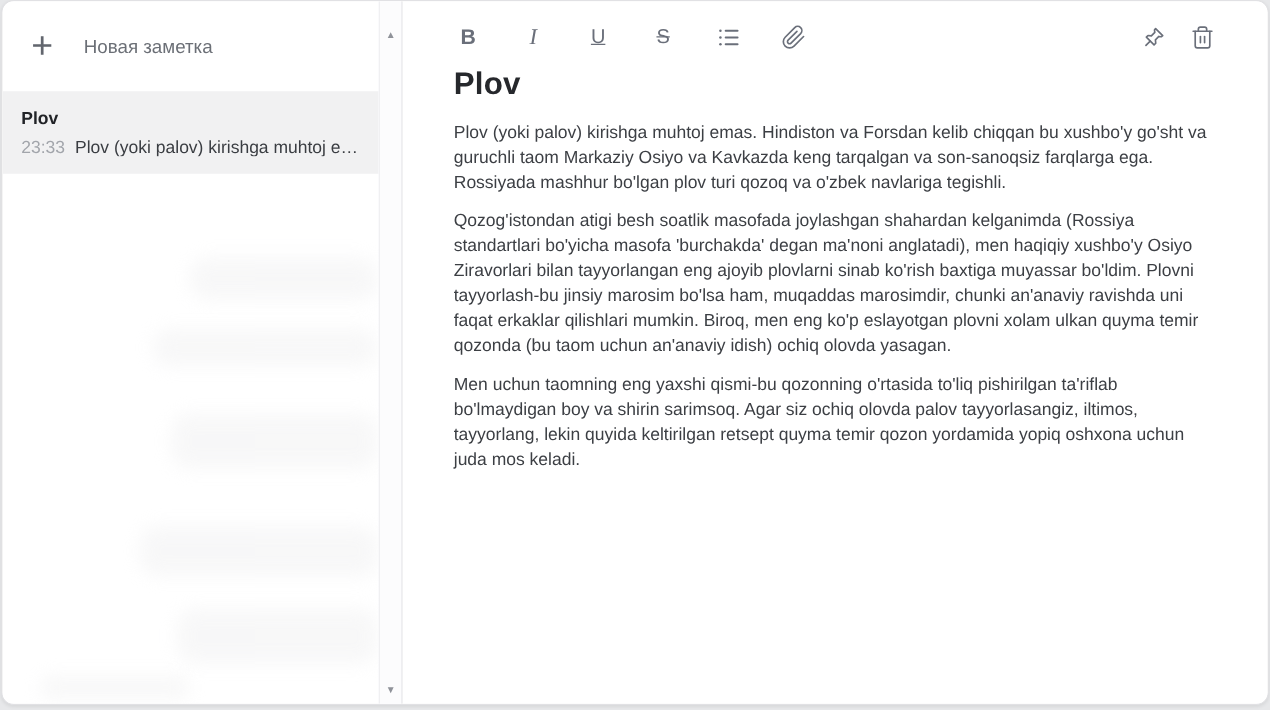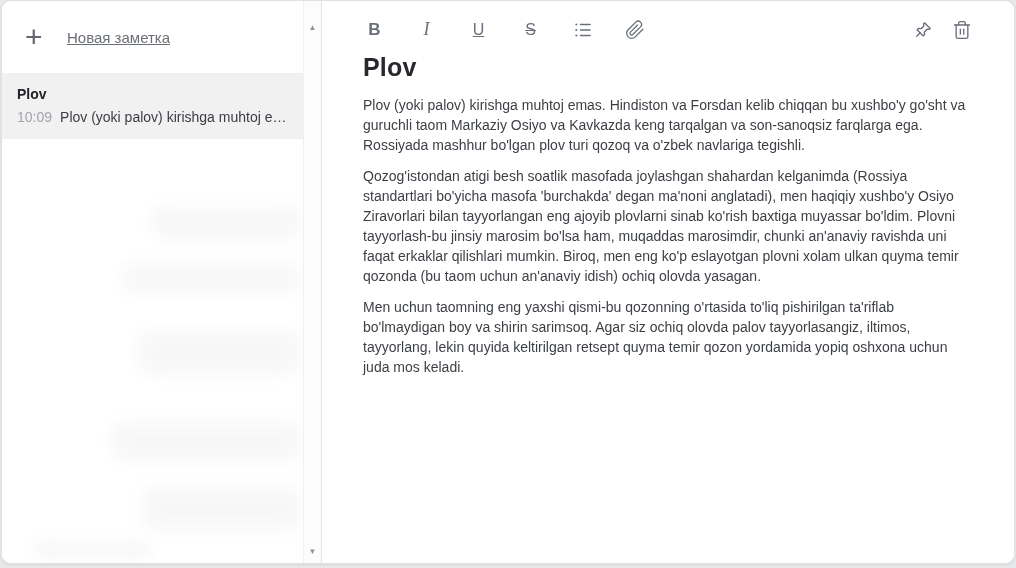--- a/index.html
+++ b/index.html
@@ -8,21 +8,21 @@
     position:absolute; top:0; left:1px; right:1px; bottom:4px;
     background:#ffffff; border:1px solid #e1e1e4; border-radius:10px;
     box-shadow:0 1px 3px rgba(0,0,0,0.07);
     display:flex; overflow:hidden;
   }
   
   .sidebar { position:relative; width:320px; flex:0 0 320px; border-right:1px solid #e4e4e6; background:#fff; }
   .sidebar-inner { position:absolute; top:0; left:0; right:18px; bottom:0; overflow:hidden; }
   .new-note-row { height:72px; display:flex; align-items:center; padding-left:23px; cursor:pointer; }
   .plus-glyph { width:34px; font-size:30px; font-weight:300; line-height:1; color:#62666e; }
-  .new-note-label { font-size:15px; color:#6b6f76; margin-left:8px;text-decoration:underline; }
+  .new-note-label { font-size:15px; color:#6b6f76; margin-left:8px; }
   .note-item { background:#f1f1f2; padding:13px 14px 14px 15px; cursor:pointer; }
   .note-item-title { font-size:14px; font-weight:700; color:#212327; }
   .note-item-meta { display:flex; margin-top:7px; font-size:14px; align-items:baseline; }
   .note-item-time { color:#a2a5ab; flex:0 0 auto; }
   .note-item-preview { color:#3a3d42; margin-left:8px; white-space:nowrap; overflow:hidden; text-overflow:ellipsis; }
   .ghost { position:absolute; border-radius:14px; background:#eeeeef; filter:blur(7px); opacity:.42; }
   .g1 { left:150px; top:205px; width:150px; height:34px; }
   .g2 { left:120px; top:262px; width:180px; height:30px; }
   .g3 { left:135px; top:330px; width:165px; height:44px; }
   .g4 { left:110px; top:420px; width:190px; height:40px; }
@@ -58,21 +58,21 @@
     <div class="sidebar-inner">
 
       <div class="new-note-row">
         <span class="plus-glyph">+</span>
         <span class="new-note-label">Новая заметка</span>
       </div>
 
       <div class="note-item">
         <div class="note-item-title">Plov</div>
         <div class="note-item-meta">
-          <span class="note-item-time">10:09</span>
+          <span class="note-item-time">23:33</span>
           <span class="note-item-preview">Plov (yoki palov) kirishga muhtoj em...</span>
         </div>
       </div>
 
       <div class="ghost g1"></div>
       <div class="ghost g2"></div>
       <div class="ghost g3"></div>
       <div class="ghost g4"></div>
       <div class="ghost g5"></div>
       <div class="ghost g6"></div>

